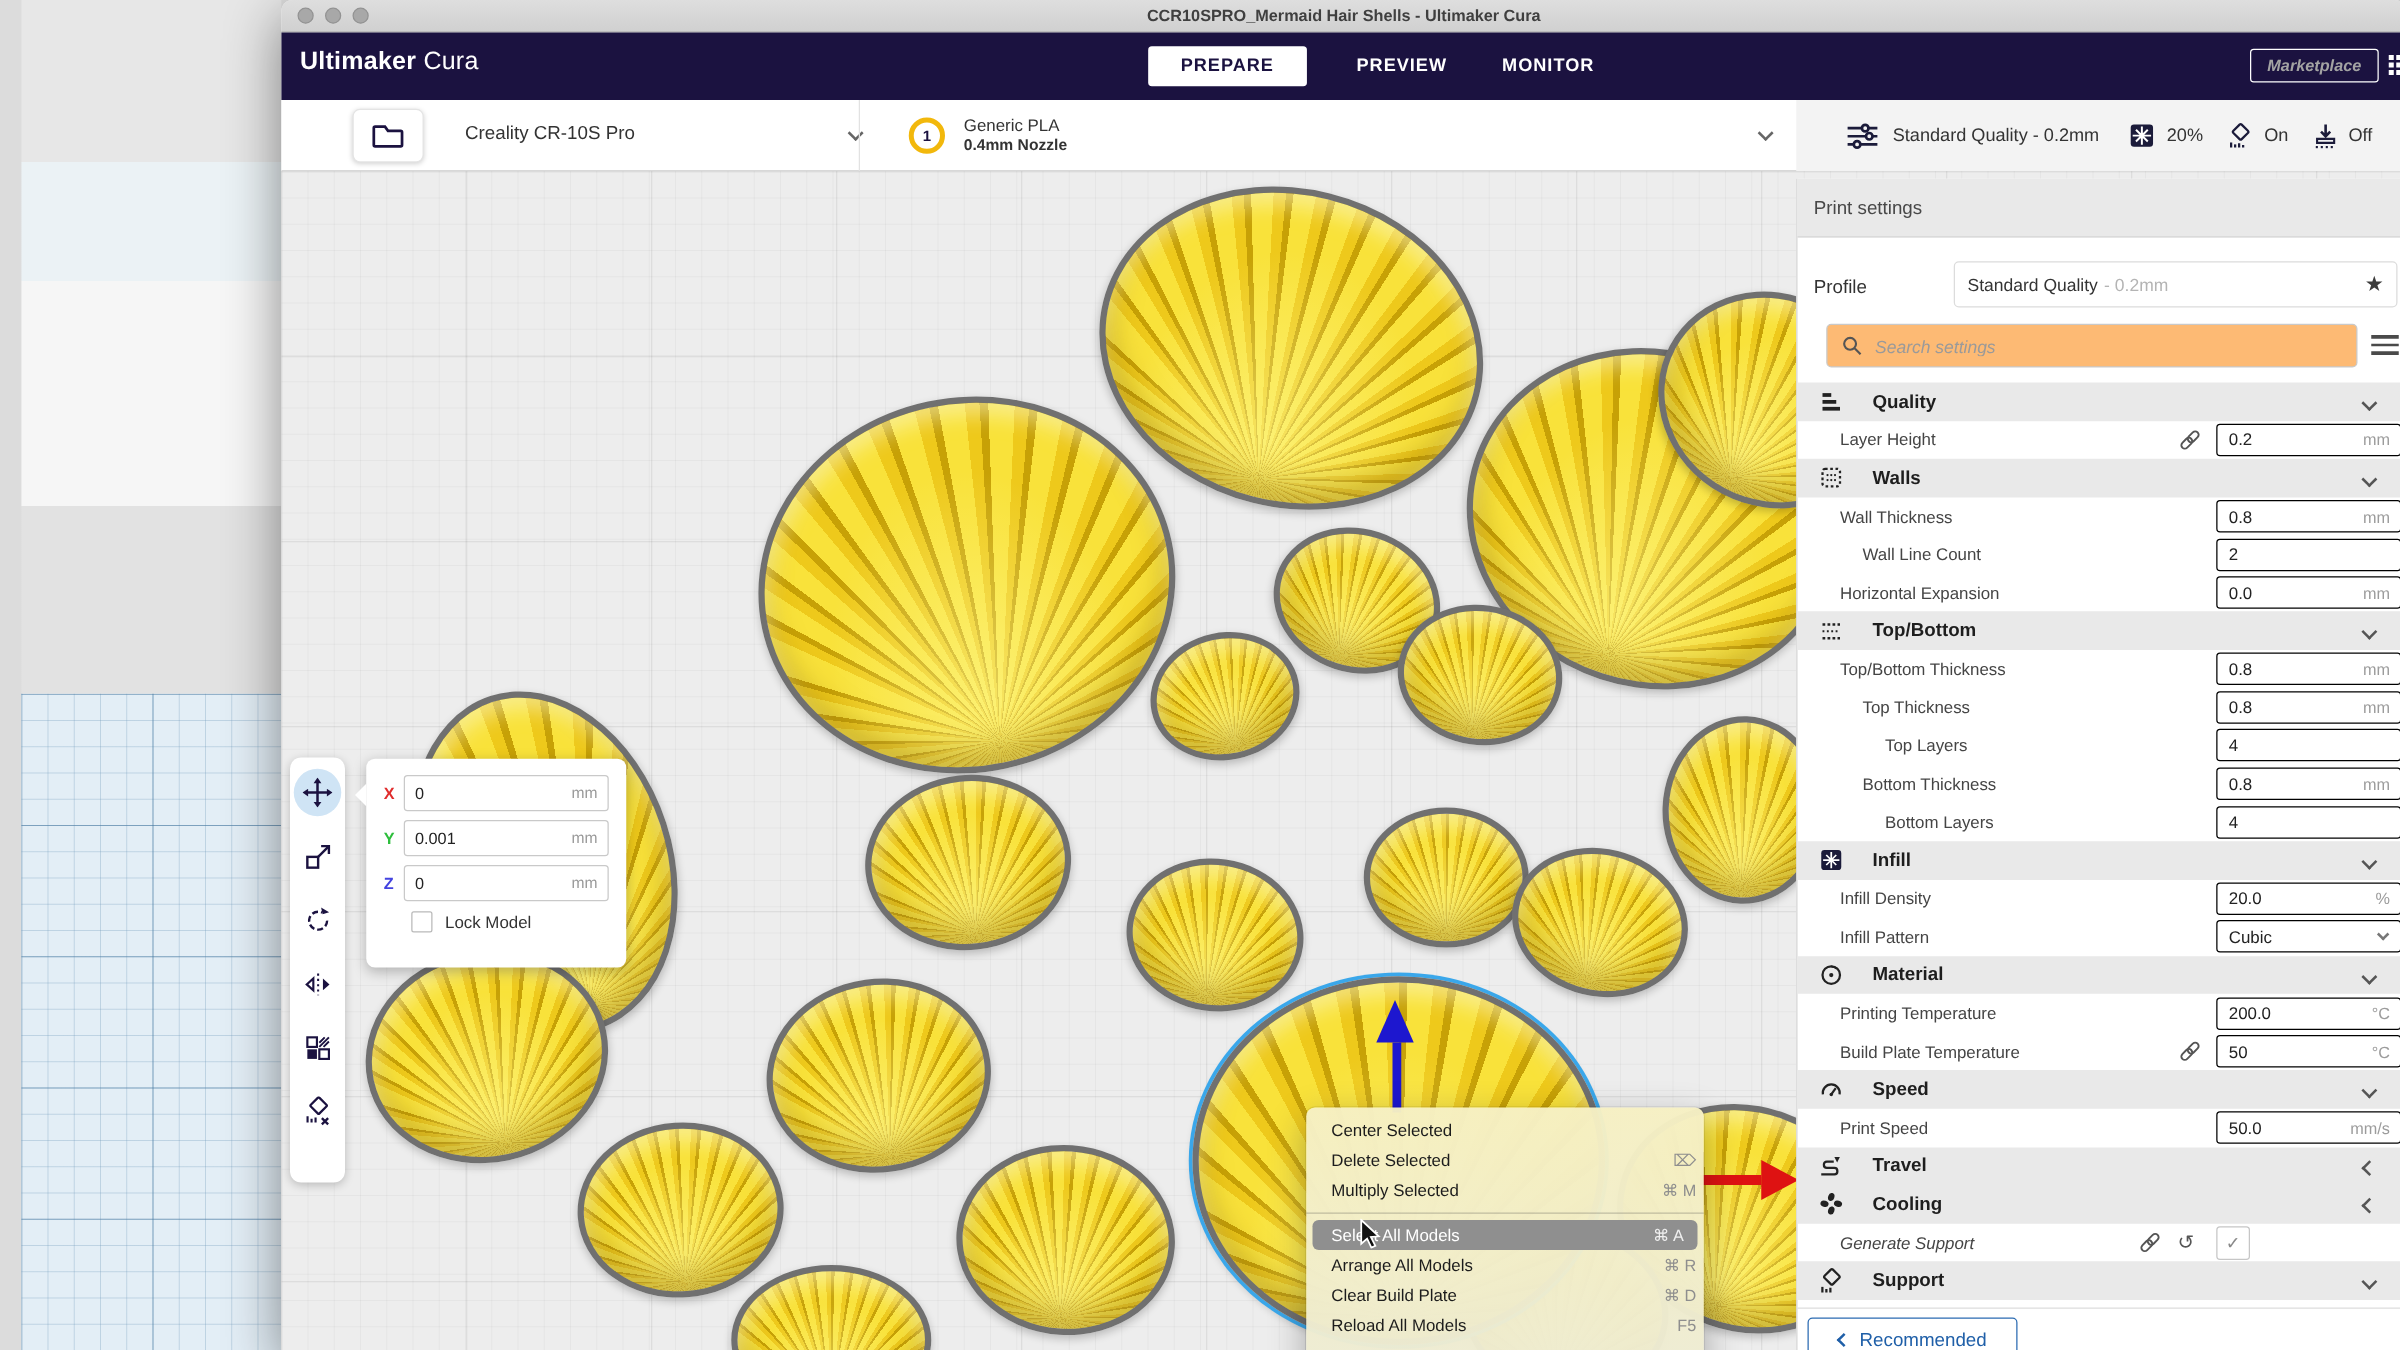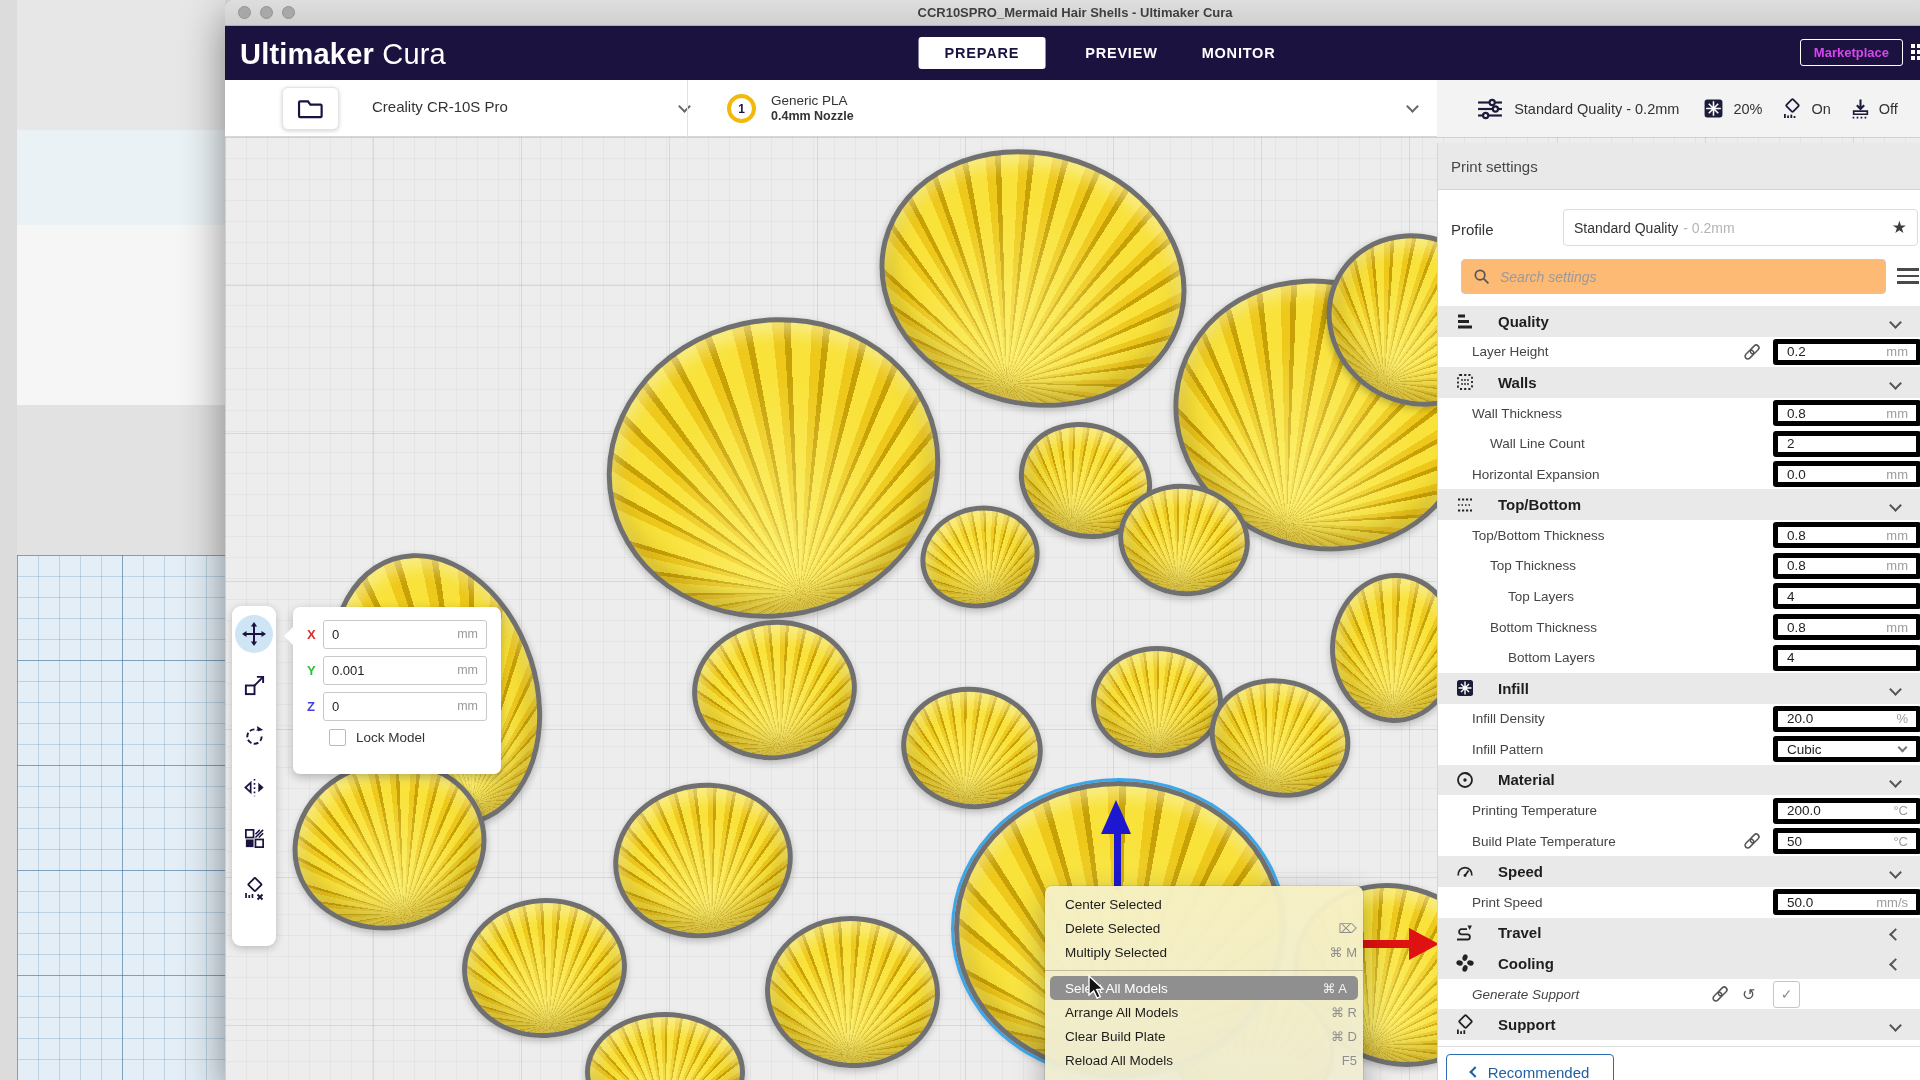--- a/index.html
+++ b/index.html
@@ -24,27 +24,27 @@
     background:#ededed; box-shadow:0 14px 44px rgba(0,0,0,.45); }
 
   .titlebar { position:absolute; left:0; top:0; width:100%; height:26px;
     background:linear-gradient(#dedede,#d0d0d0); border-bottom:1px solid #adadad; }
   .lights { position:absolute; left:13px; top:6px; display:flex; gap:9px; }
   .light { width:13px; height:13px; border-radius:50%; background:#a8a8a8; border:1px solid #939393; }
   .wtitle { position:absolute; left:0; right:0; top:0; height:26px; line-height:26px; text-align:center;
     font-size:13px; font-weight:bold; color:#3f3f3f; }
 
   .navbar { position:absolute; left:0; top:26px; width:100%; height:54px; background:#1b1240; }
-  .logo { position:absolute; left:15px; top:12px; color:#fff; font-size:29px; letter-spacing:.2px; }
+  .logo { position:absolute; left:15px; top:12px; color:#fff; font-size:20px; letter-spacing:.2px; }
   .logo b { font-weight:800; } .logo span { font-weight:300; }
   .tabs { position:absolute; left:50%; transform:translateX(-50%); margin-left:24px; top:0; height:54px; display:flex; align-items:center; gap:36px; }
   .tab { color:#fff; font-size:14.5px; font-weight:600; letter-spacing:.8px; padding:8px 4px; cursor:default; }
   .tab.active { background:#fff; color:#1b1240; padding:8px 26px; border-radius:3px; }
-  .marketplace { position:absolute; right:22px; top:13px; border:1.5px solid #fff; border-radius:3px; color:#d946ef;
-    font-size:13px; font-weight:600; padding:5px 13px; }
+  .marketplace { position:absolute; right:22px; top:13px; border:1.5px solid #fff; border-radius:3px; color:#a3a3a3;
+    font-size:13px; font-weight:600; padding:5px 13px;font-style:italic; }
   .apps { position:absolute; left:1686px; top:18px; width:18px; height:18px; display:grid; grid-template-columns:repeat(3,4px); grid-template-rows:repeat(3,4px); gap:2px; }
   .apps i { background:#fff; }
 
   .configbar { position:absolute; left:0; top:80px; width:100%; height:57px; background:#fff; border-bottom:1px solid #d8d8d8; }
   .folderbtn { position:absolute; left:57px; top:7px; width:57px; height:43px; background:#fff; border:1px solid #e4e4e4;
     border-radius:6px; box-shadow:0 1px 4px rgba(0,0,0,.18); display:flex; align-items:center; justify-content:center; }
   .printer-label { position:absolute; left:147px; top:18px; font-size:15px; color:#333; }
   .chev { display:inline-block; width:9px; height:9px; border-right:2px solid #666; border-bottom:2px solid #666; }
   .chev.down { transform:rotate(45deg); } .chev.left { transform:rotate(135deg); }
   .printer-chev { position:absolute; left:455px; top:22px; }
@@ -130,21 +130,21 @@
 
   #settings-rows { position:absolute; left:0; top:163px; width:488px; }
   .srow { height:30.58px; position:relative; display:flex; align-items:center; }
   .srow.sec { background:#e9e9e9; }
   .srow.sec .slabel { position:absolute; left:60px; font-size:15px; font-weight:bold; color:#1e1e1e; }
   .srow.sec .ic { position:absolute; left:16px; width:22px; height:22px; }
   .srow.sec .chev { position:absolute; right:26px; top:12px; border-color:#555; }
   .setlabel { position:absolute; left:34px; font-size:13.5px; color:#454545; }
   .setlabel.i1 { left:52px; } .setlabel.i2 { left:70px; }
   .setlabel.it { font-style:italic; }
-  .valbox { position:absolute; left:335px; width:148px; height:26px; border:5px solid #000000; border-radius:3px; background:#fff; display:flex; align-items:center;gap:48px; }
+  .valbox { position:absolute; left:335px; width:148px; height:26px; border:1px solid #000000; border-radius:3px; background:#fff; display:flex; align-items:center;gap:48px; }
   .valbox .val { flex:1; margin-left:9px; font-size:13.5px; color:#222; }
   .valbox .unit { margin-right:8px; font-size:13px; color:#9c9c9c; }
   .valbox .chev { margin-right:10px; width:7px; height:7px; border-color:#777; margin-top:-3px; }
   .linkic { position:absolute; left:304px; width:20px; height:20px; }
   .gs .linkic { left:272px; }
   .revert { position:absolute; left:304px; font-size:16px; color:#555; }
   .cbox { position:absolute; left:335px; width:27px; height:27px; border:1px solid #c6c6c6; border-radius:3px; background:#fff;
     display:flex; align-items:center; justify-content:center; font-size:14px; color:#8a8a8a; }
   .pfoot { position:absolute; left:0; top:903px; width:100%; border-top:1px solid #ddd; }
   .recbtn { position:absolute; left:8px; top:911px; width:168px; height:36px; border:1px solid #2b6bb2; border-radius:4px;

